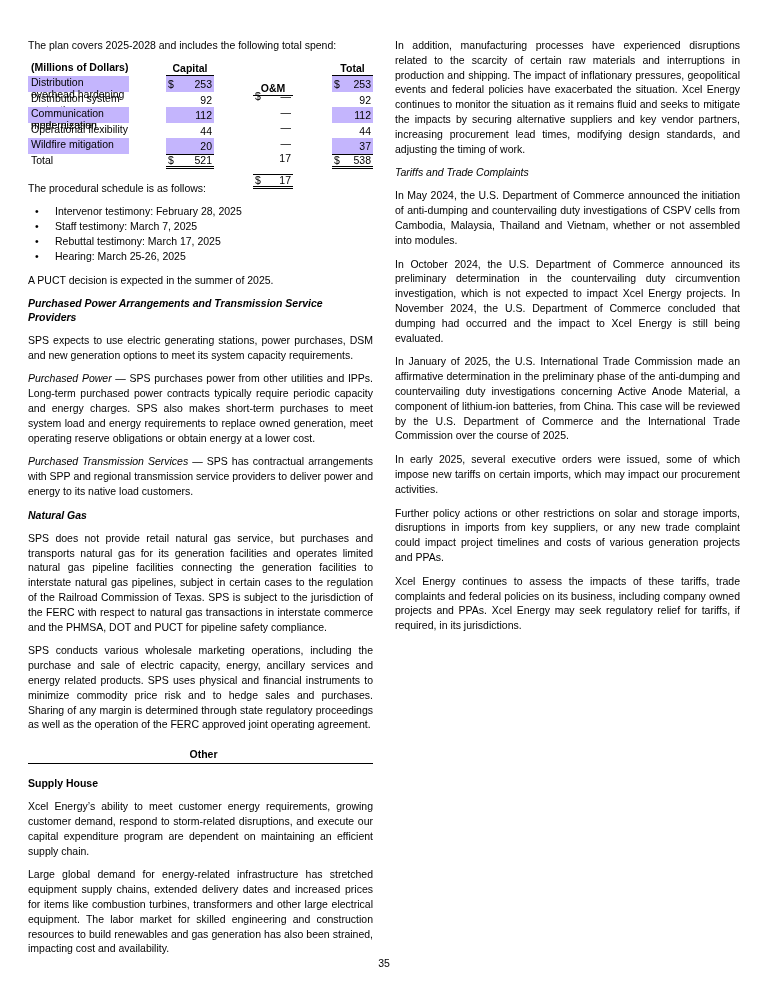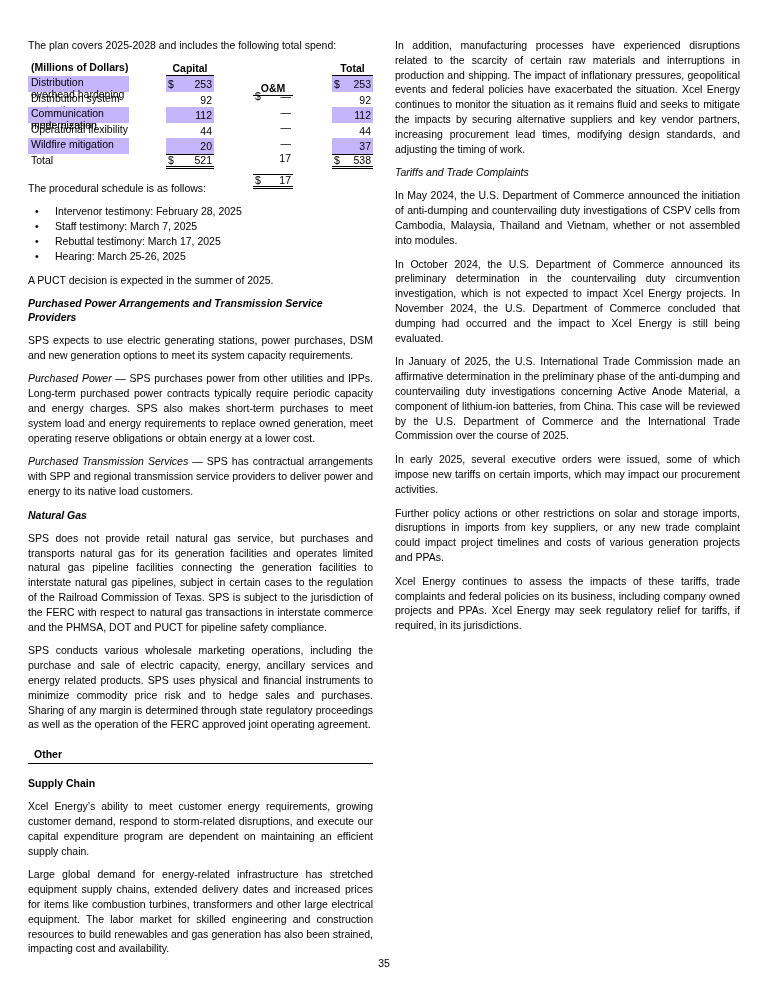--- a/index.html
+++ b/index.html
@@ -29,21 +29,21 @@
   .t-head .t-num{justify-content:center;}
   .t-row.shaded .t-label,.t-row.shaded .t-num{background:#c4b5fd;}
   .t-total .t-num{border-top:1px solid #000;border-bottom:3px double #000;height:15px;}
 
   
   .bullets{margin:0 0 9px 0;}
   .bullet-row{display:flex;line-height:15px;}
   .bullet-glyph{width:27px;padding-left:7px;box-sizing:border-box;}
 
   
-  .other-divider{font-weight:bold;border-bottom:1.5px solid #000;padding:2px 0 3px 6px;margin:14px 0 12px 0;}
+  .other-divider{font-weight:bold;border-bottom:1.5px solid #000;padding:2px 0 3px 6px;margin:14px 0 12px 0;text-align:center;}
 
   .footer{position:absolute;left:0;top:956px;width:768px;text-align:center;line-height:14px;}
 </style>
 </head>
 <body>
 
 <div class="page">
 
   <div class="col">
 
@@ -187,21 +187,21 @@
 
     <div class="h-bold-italic">Natural Gas</div>
 
     <p class="body">SPS does not provide retail natural gas service, but purchases and transports natural gas for its generation facilities and operates limited natural gas pipeline facilities connecting the generation facilities to interstate natural gas pipelines, subject in certain cases to the regulation of the Railroad Commission of Texas. SPS is subject to the jurisdiction of the FERC with respect to natural gas transactions in interstate commerce and the PHMSA, DOT and PUCT for pipeline safety compliance.</p>
 
 
     <p class="body">SPS conducts various wholesale marketing operations, including the purchase and sale of electric capacity, energy, ancillary services and energy related products. SPS uses physical and financial instruments to minimize commodity price risk and to hedge sales and purchases. Sharing of any margin is determined through state regulatory proceedings as well as the operation of the FERC approved joint operating agreement.</p>
 
     <div class="other-divider">Other</div>
 
-    <div class="h-bold">Supply Chain</div>
+    <div class="h-bold">Supply House</div>
 
     <p class="body">Xcel Energy’s ability to meet customer energy requirements, growing customer demand, respond to storm-related disruptions, and execute our capital expenditure program are dependent on maintaining an efficient supply chain.</p>
 
     <p class="body">Large global demand for energy-related infrastructure has stretched equipment supply chains, extended delivery dates and increased prices for items like combustion turbines, transformers and other large electrical equipment. The labor market for skilled engineering and construction resources to build renewables and gas generation has also been strained, impacting cost and availability.</p>
 
   </div>
 
   <div class="col">
 
     <p class="body">In addition, manufacturing processes have experienced disruptions related to the scarcity of certain raw materials and interruptions in production and shipping. The impact of inflationary pressures, geopolitical events and federal policies have exacerbated the situation. Xcel Energy continues to monitor the situation as it remains fluid and seeks to mitigate the impacts by securing alternative suppliers and key vendor partners, increasing procurement lead times, modifying design standards, and adjusting the timing of work.</p>

